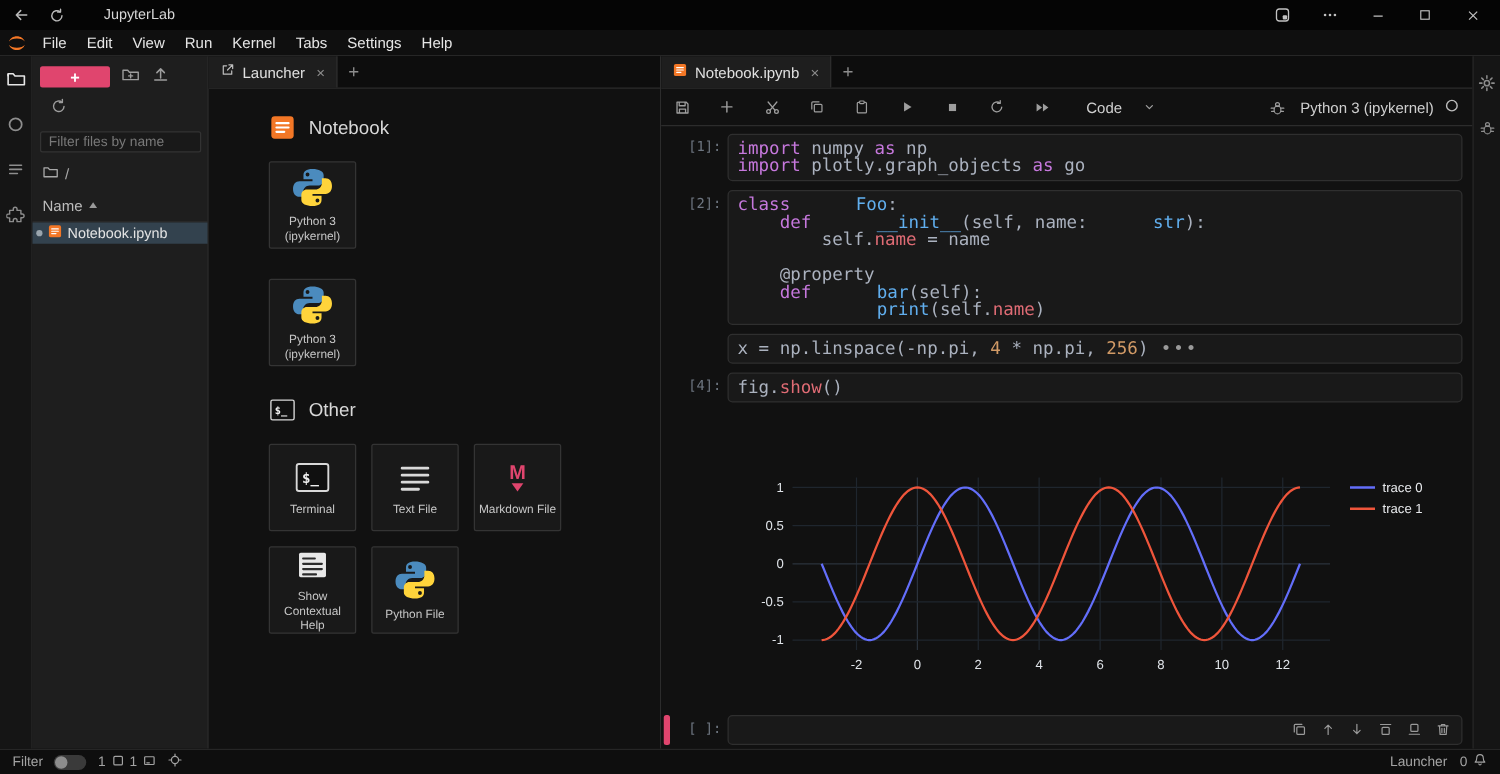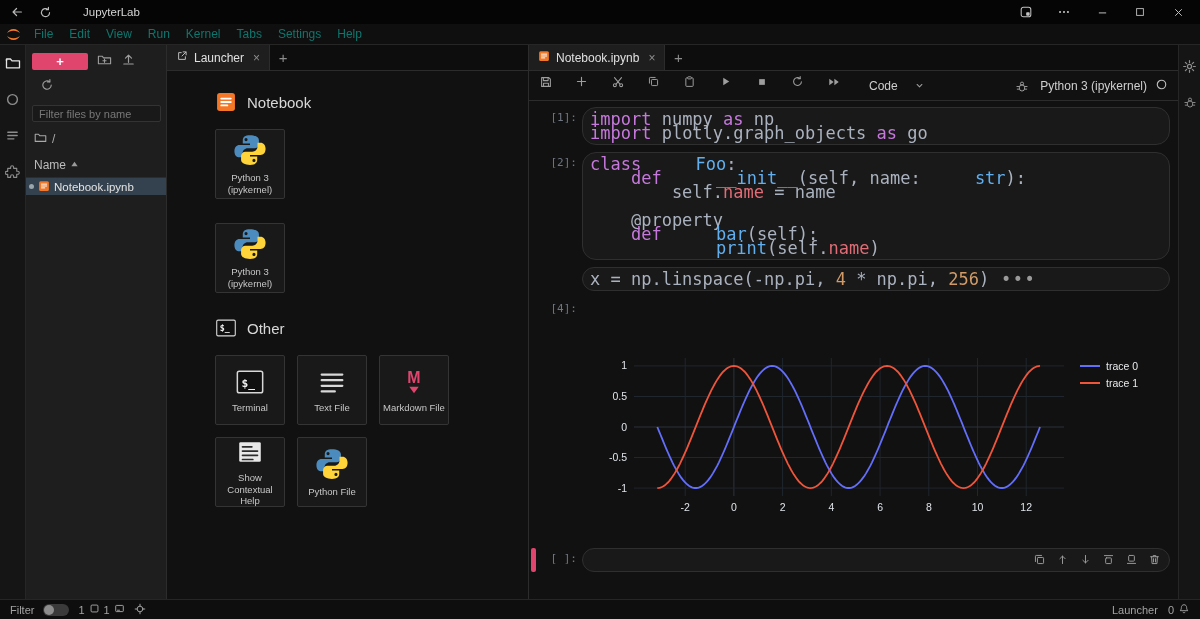--- a/index.html
+++ b/index.html
@@ -10,21 +10,21 @@
   
   .titlebar { height:24px; background:#050505; display:flex; align-items:center; padding:0 8px; gap:10px; color:#c9c9c9; flex-shrink:0; }
   .tb-icon { width:18px; height:18px; display:flex; align-items:center; justify-content:center; color:#b9b9b9; }
   .titlebar .title { font-size:11.5px; color:#d6d6d6; margin-left:19px; }
   .tb-spacer { flex:1; }
   .tb-win { width:28px; height:20px; display:flex; align-items:center; justify-content:center; color:#c2c2c2; }
 
   
   .menubar { height:21px; background:#0f0f0f; border-bottom:1px solid #262626; display:flex; align-items:center; flex-shrink:0; }
   .logo-slot { width:26px; display:flex; justify-content:center; }
-  .menu-item { padding:0 8px; font-size:12px; color:#0f766e; line-height:21px; }
+  .menu-item { padding:0 8px; font-size:12px; color:#e5e5e5; line-height:21px; }
 
   
   .main { flex:1; display:flex; min-height:0; }
   .activity-bar { width:26px; background:#151515; border-right:1px solid #262626; display:flex; flex-direction:column; align-items:center; padding-top:10px; gap:18px; color:#8d8d8d; flex-shrink:0; }
   .activity-bar .act.active { color:#e6e6e6; }
 
   
   .sidebar { width:141px; background:#1e1e1e; border-right:1px solid #2c2c2c; display:flex; flex-direction:column; flex-shrink:0; }
   .fb-toolbar { display:flex; align-items:center; gap:9px; padding:7px 6px 2px 6px; color:#9d9d9d; }
   .new-launcher-btn { width:56px; height:17px; background:#e0456e; color:#fff; border-radius:2px; display:flex; align-items:center; justify-content:center; font-size:13px; font-weight:bold; line-height:1; }
@@ -50,33 +50,33 @@
 
   
   .launcher-body { flex:1; padding:20px 0 0 48px; overflow:hidden; }
   .launcher-section { margin-bottom:24px; }
   .launcher-section-header { display:flex; align-items:center; gap:10px; margin-bottom:16px; color:#d8d8d8; font-size:15px; }
   .launcher-cards { display:flex; flex-wrap:wrap; gap:12px; max-width:252px; }
   .launcher-card { width:70px; height:70px; background:#191919; border:1px solid #343434; border-radius:2px; display:flex; flex-direction:column; align-items:center; justify-content:center; gap:5px; text-align:center; }
   .card-label { font-size:9.5px; color:#c7c7c7; line-height:1.25; padding:0 2px; }
 
   
-  .nb-toolbar { height:30px; border-bottom:1px solid #2c2c2c; display:flex; padding:0 6px; gap:15px; flex-shrink:0; }
+  .nb-toolbar { height:30px; border-bottom:1px solid #2c2c2c; display:flex; align-items:center; padding:0 6px; gap:15px; flex-shrink:0; }
   .tb-btn { width:21px; height:21px; display:flex; align-items:center; justify-content:center; color:#9e9e9e; }
   .cell-type-select { display:flex; align-items:center; gap:16px; padding:0 10px; color:#cfcfcf; font-size:12px; }
   .nbtb-right { margin-left:auto; display:flex; align-items:center; gap:8px; color:#cfcfcf; padding-right:4px; }
 
   
   .cells { flex:1; overflow:hidden; padding:6px 8px 0 0; }
   .cell { display:flex; margin-bottom:7px; }
   .collapser { width:5px; margin:0 2px; border-radius:2px; flex-shrink:0; }
   .collapser.active { background:#e0456e; }
   .prompt { width:44px; flex-shrink:0; text-align:right; padding:4px 5px 0 0; color:#6e7681; font-family:"DejaVu Sans Mono",monospace; font-size:11px; }
   .cell-main { flex:1; min-width:0; }
-  .cell-input { position:relative; background:#191919; border:1px solid #2f2f2f; border-radius:14px; padding:4px 7px; font-family:"DejaVu Sans Mono",monospace; font-size:17px; white-space:pre; color:#abb2bf; }
+  .cell-input { position:relative; background:#191919; border:1px solid #2f2f2f; border-radius:4px; padding:4px 7px; font-family:"DejaVu Sans Mono",monospace; font-size:14px; white-space:pre; color:#abb2bf; }
   .code-line { line-height:14px; height:14px; }
   .tok-kw { color:#c678dd; }
   .tok-def { color:#61afef;margin-left:44px; }
   .tok-prop { color:#e06c75; }
   .tok-num { color:#d19a66; }
   .tok-txt { color:#abb2bf; }
   .tok-dots { color:#9a9a9a; letter-spacing:1.5px; }
   .cell-toolbar { position:absolute; top:3px; right:8px; display:flex; gap:9px; color:#9a9a9a; }
   .ct-btn { width:14px; height:14px; display:flex; align-items:center; justify-content:center; }
   .cell-output { padding-top:4px; }
@@ -455,20 +455,21 @@
               <div class="collapser"></div>
               <div class="prompt"></div>
               <div class="cell-main">
                 <div class="cell-input"><div class="code-line"><span class="tok-txt">x = np.linspace(-np.pi, </span><span class="tok-num">4</span><span class="tok-txt"> * np.pi, </span><span class="tok-num">256</span><span class="tok-txt">)</span><span class="tok-dots"> •••</span></div></div>
               </div>
             </div>
             <div class="cell">
               <div class="collapser"></div>
               <div class="prompt">[4]:</div>
               <div class="cell-main">
+                <div class="cell-input"><div class="code-line"><span class="tok-txt">fig.</span><span class="tok-prop">show</span><span class="tok-txt">()</span></div></div>
                 <div class="cell-output"><svg width="588" height="236">
                     <line x1="103.2" y1="56" x2="103.2" y2="194" stroke="#1f262e" stroke-width="1"></line>
                     <text x="103.2" y="209" fill="#dfe3e8" font-size="10.5" text-anchor="middle" font-family="Liberation Sans, sans-serif">-2</text>
                     <line x1="151.9" y1="56" x2="151.9" y2="194" stroke="#2b333c" stroke-width="1"></line>
                     <text x="151.9" y="209" fill="#dfe3e8" font-size="10.5" text-anchor="middle" font-family="Liberation Sans, sans-serif">0</text>
                     <line x1="200.6" y1="56" x2="200.6" y2="194" stroke="#1f262e" stroke-width="1"></line>
                     <text x="200.6" y="209" fill="#dfe3e8" font-size="10.5" text-anchor="middle" font-family="Liberation Sans, sans-serif">2</text>
                     <line x1="249.3" y1="56" x2="249.3" y2="194" stroke="#1f262e" stroke-width="1"></line>
                     <text x="249.3" y="209" fill="#dfe3e8" font-size="10.5" text-anchor="middle" font-family="Liberation Sans, sans-serif">4</text>
                     <line x1="298.1" y1="56" x2="298.1" y2="194" stroke="#1f262e" stroke-width="1"></line>

